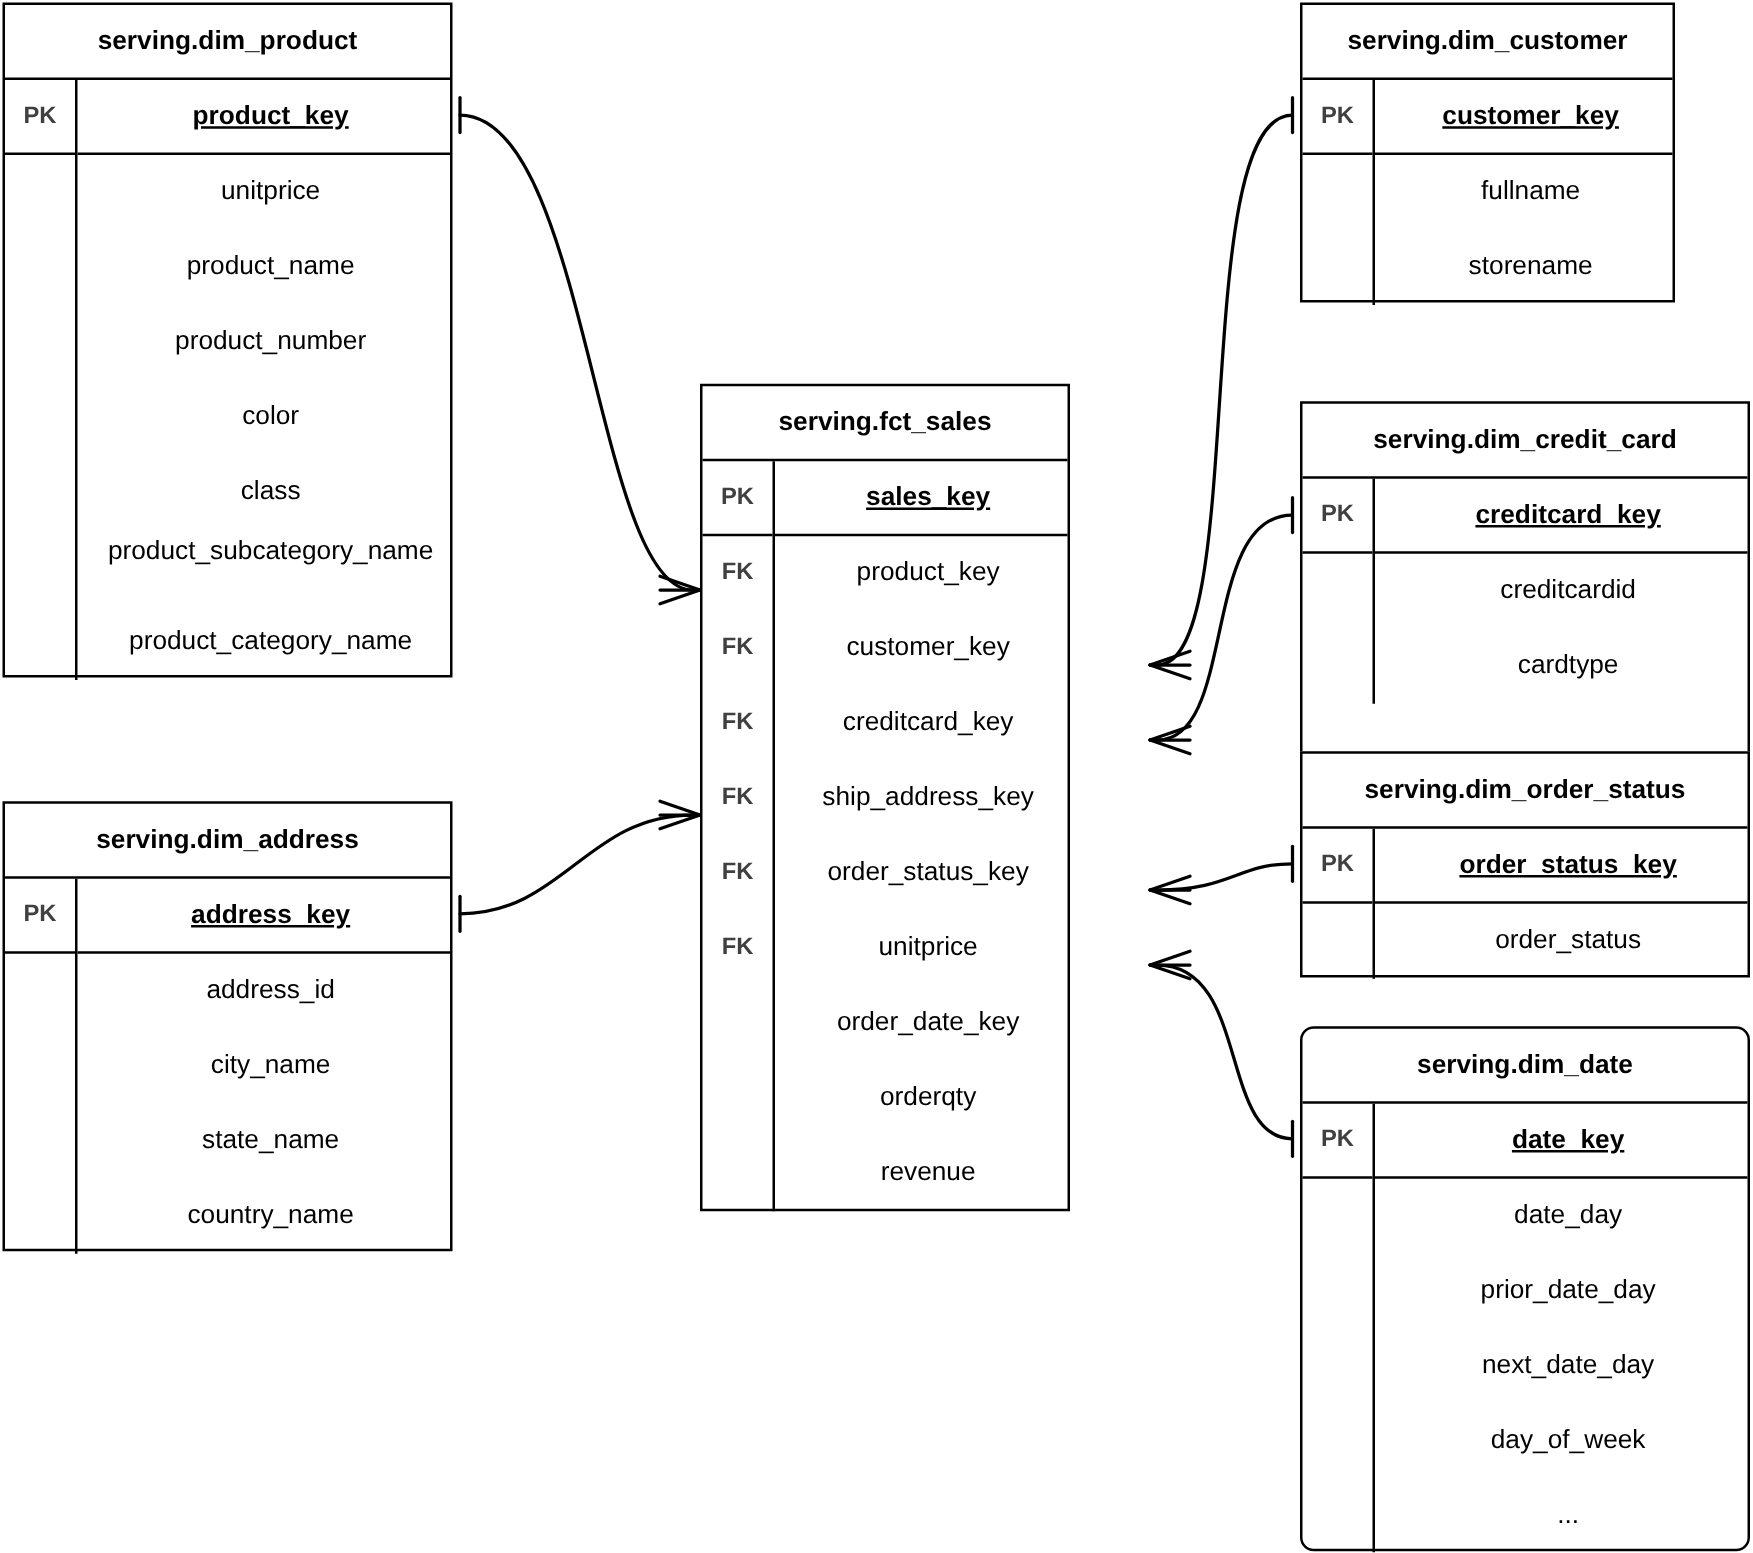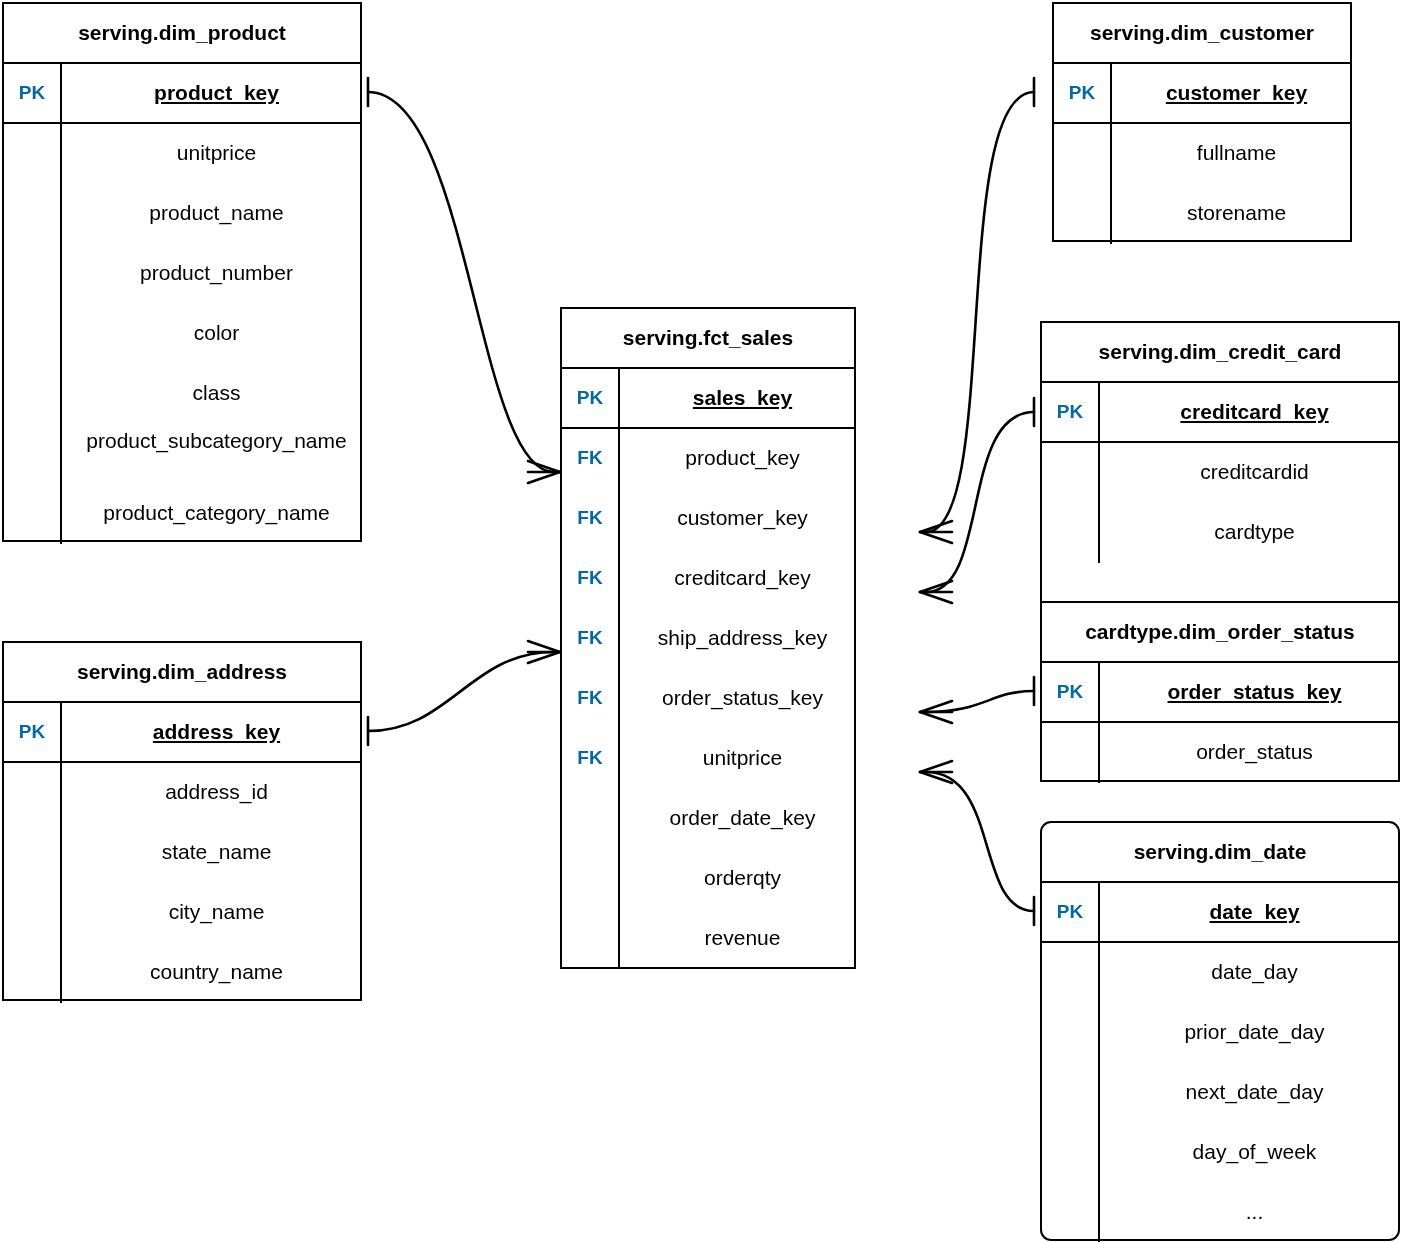--- a/index.html
+++ b/index.html
@@ -58,21 +58,21 @@
     box-sizing: border-box;
     text-align: center;
   }
   .keycell {
     box-sizing: border-box;
     height: 60px;
     line-height: 58px;
     text-align: center;
     font-size: 19px;
     font-weight: bold;
-    color: #0369a1;
+    color: #404040;
   }
   .keycell.plain {
     font-weight: normal;
   }
   .keycell.pk-row {
     border-bottom: 2px solid #000000;
   }
   .fieldcell {
     box-sizing: border-box;
     height: 60px;
@@ -184,22 +184,22 @@
       <div class="keycol">
         <div class="keycell pk-row">PK</div>
         <div class="keycell plain"></div>
         <div class="keycell plain"></div>
         <div class="keycell plain"></div>
         <div class="keycell plain"></div>
       </div>
       <div class="fieldcol">
         <div class="fieldcell pk-row">address_key</div>
         <div class="fieldcell">address_id</div>
+        <div class="fieldcell">city_name</div>
         <div class="fieldcell">state_name</div>
-        <div class="fieldcell">city_name</div>
         <div class="fieldcell">country_name</div>
       </div>
     </div>
   </div>
 
   <div class="entity" style="left:560px; top:307px; width:296px; height:662px;">
     <div class="ent-title">serving.fct_sales</div>
     <div class="ent-body">
       <div class="keycol">
         <div class="keycell pk-row">PK</div>
@@ -221,21 +221,21 @@
         <div class="fieldcell">ship_address_key</div>
         <div class="fieldcell">order_status_key</div>
         <div class="fieldcell">unitprice</div>
         <div class="fieldcell">order_date_key</div>
         <div class="fieldcell">orderqty</div>
         <div class="fieldcell">revenue</div>
       </div>
     </div>
   </div>
 
-  <div class="entity" style="left:1040px; top:2px; width:300px; height:240px;margin-left:12px;">
+  <div class="entity" style="left:1040px; top:2px; width:300px; height:240px;">
     <div class="ent-title">serving.dim_customer</div>
     <div class="ent-body">
       <div class="keycol">
         <div class="keycell pk-row">PK</div>
         <div class="keycell plain"></div>
         <div class="keycell plain"></div>
       </div>
       <div class="fieldcol">
         <div class="fieldcell pk-row">customer_key</div>
         <div class="fieldcell">fullname</div>
@@ -254,21 +254,21 @@
       </div>
       <div class="fieldcol">
         <div class="fieldcell pk-row">creditcard_key</div>
         <div class="fieldcell">creditcardid</div>
         <div class="fieldcell">cardtype</div>
       </div>
     </div>
   </div>
 
   <div class="entity" style="left:1040px; top:601px; width:360px; height:181px;">
-    <div class="ent-title">cardtype.dim_order_status</div>
+    <div class="ent-title">serving.dim_order_status</div>
     <div class="ent-body">
       <div class="keycol">
         <div class="keycell pk-row">PK</div>
         <div class="keycell plain"></div>
       </div>
       <div class="fieldcol">
         <div class="fieldcell pk-row">order_status_key</div>
         <div class="fieldcell">order_status</div>
       </div>
     </div>

